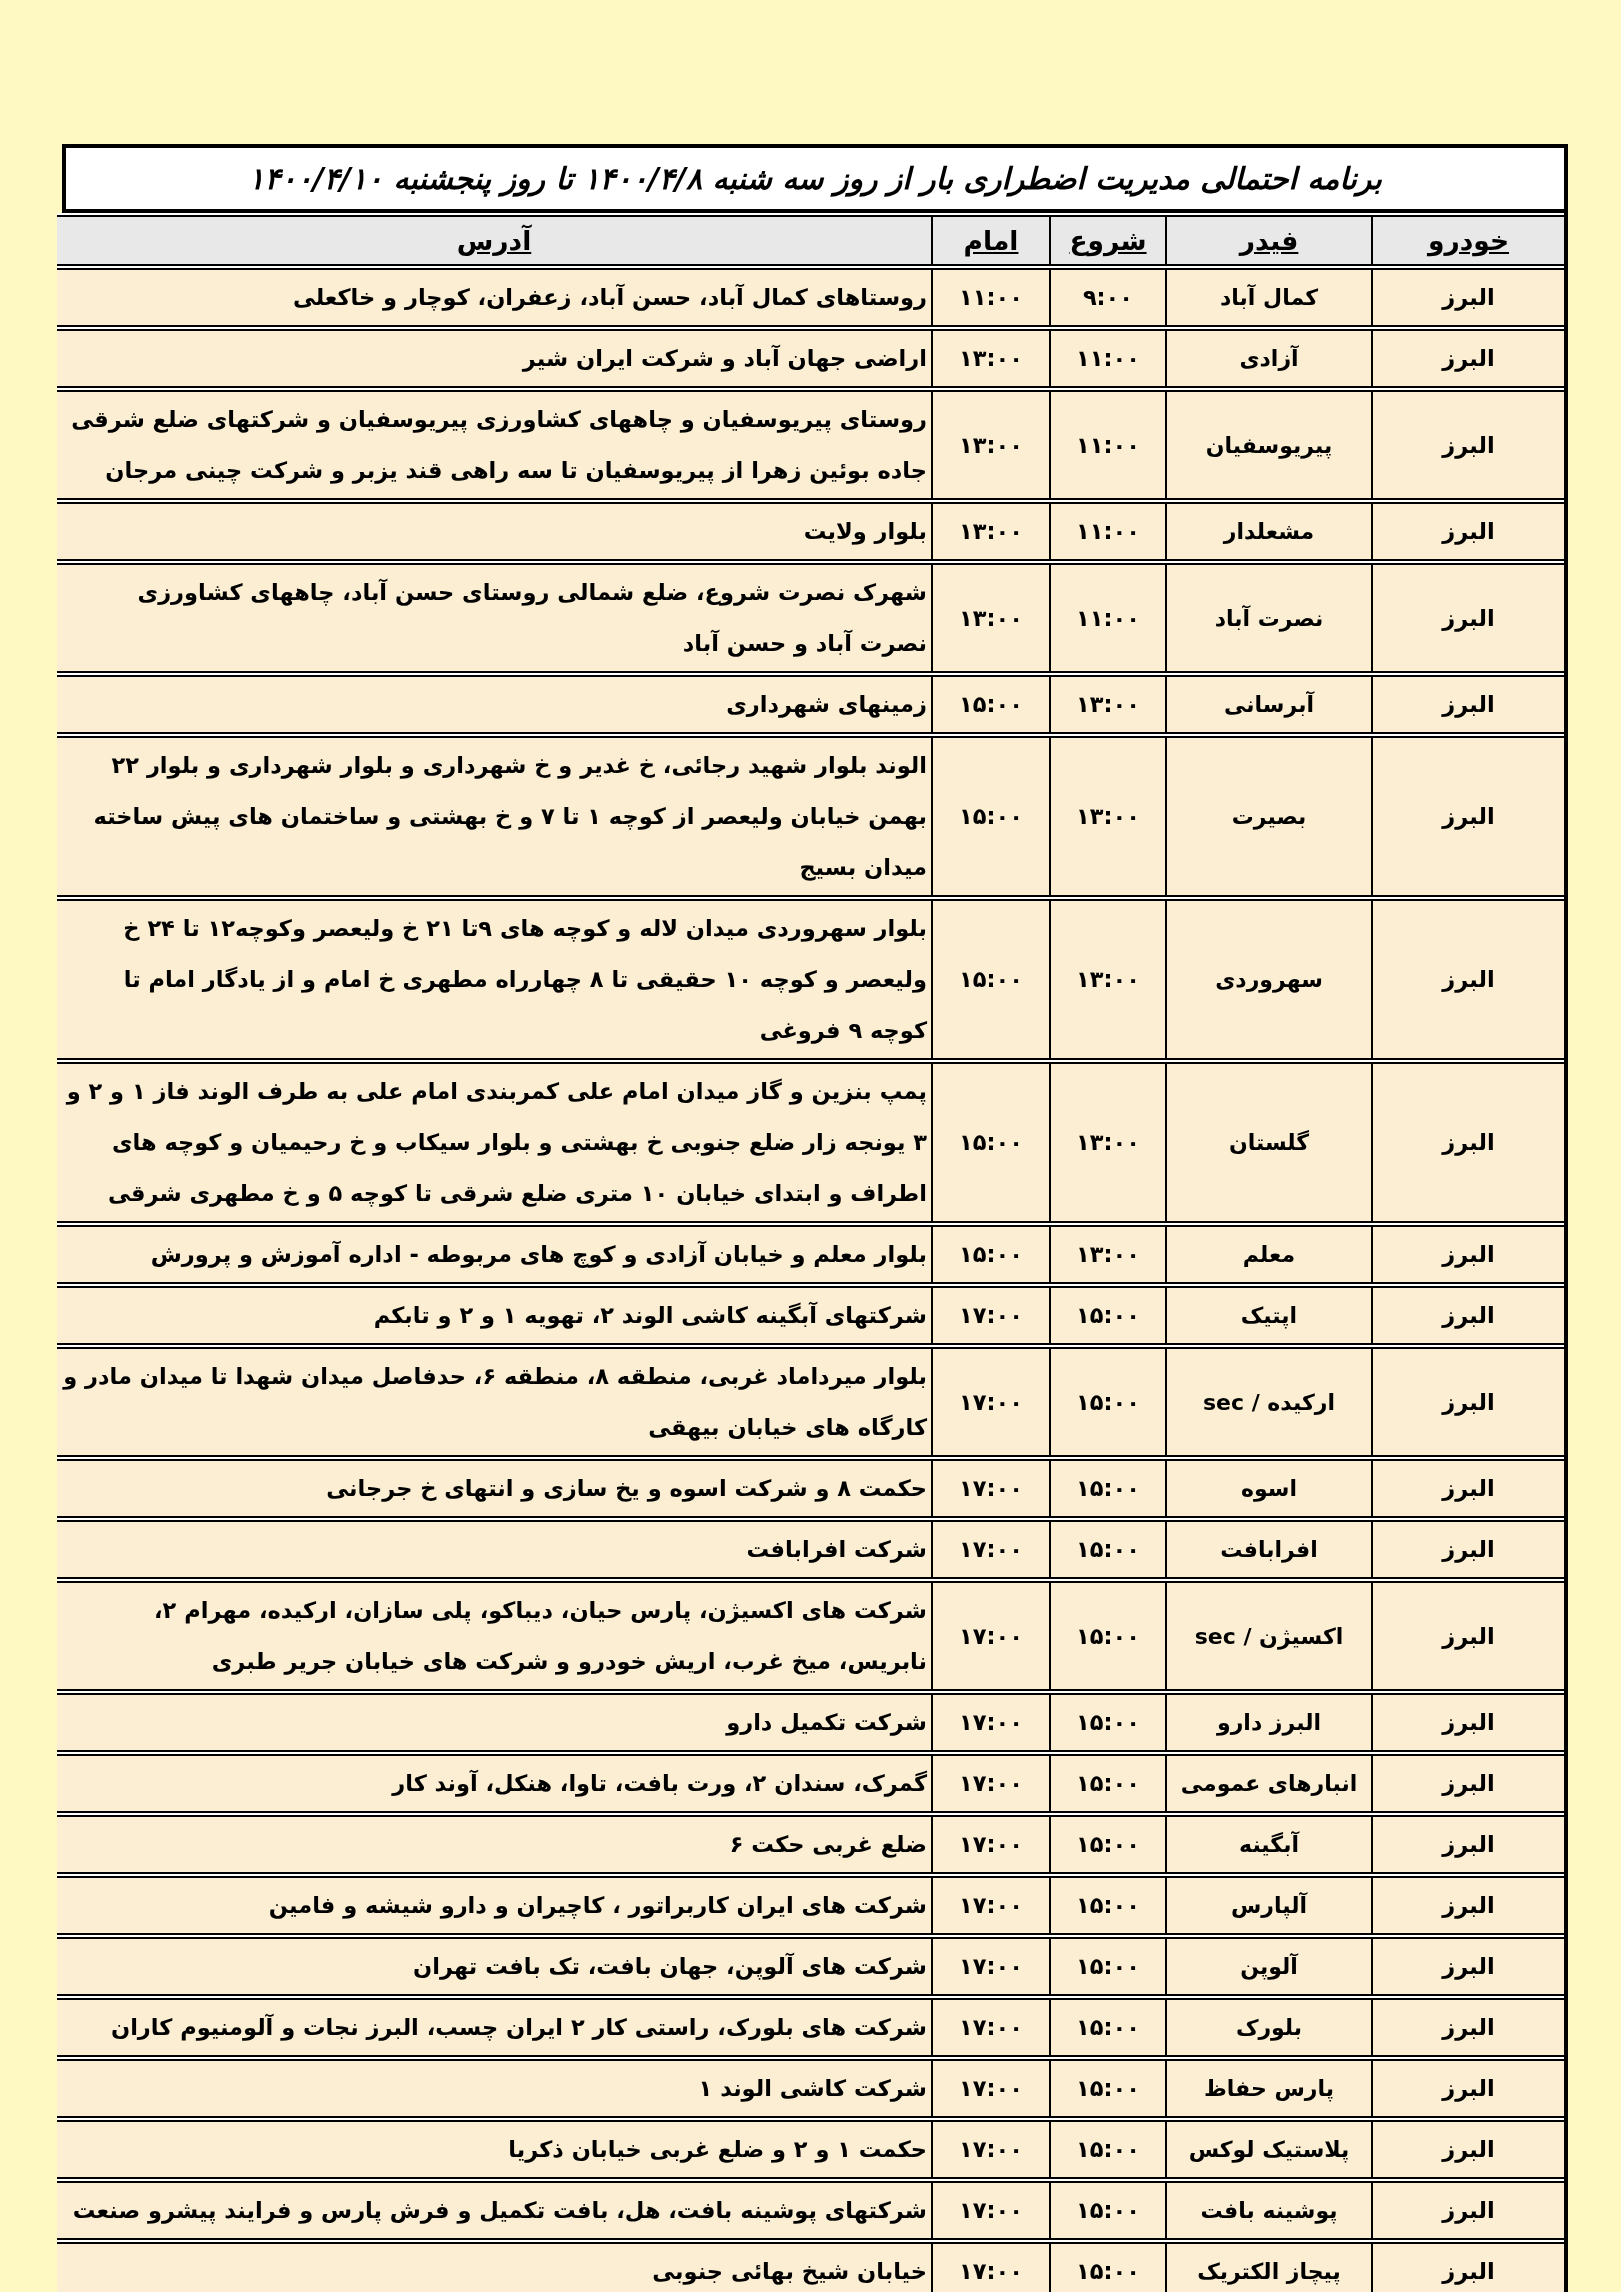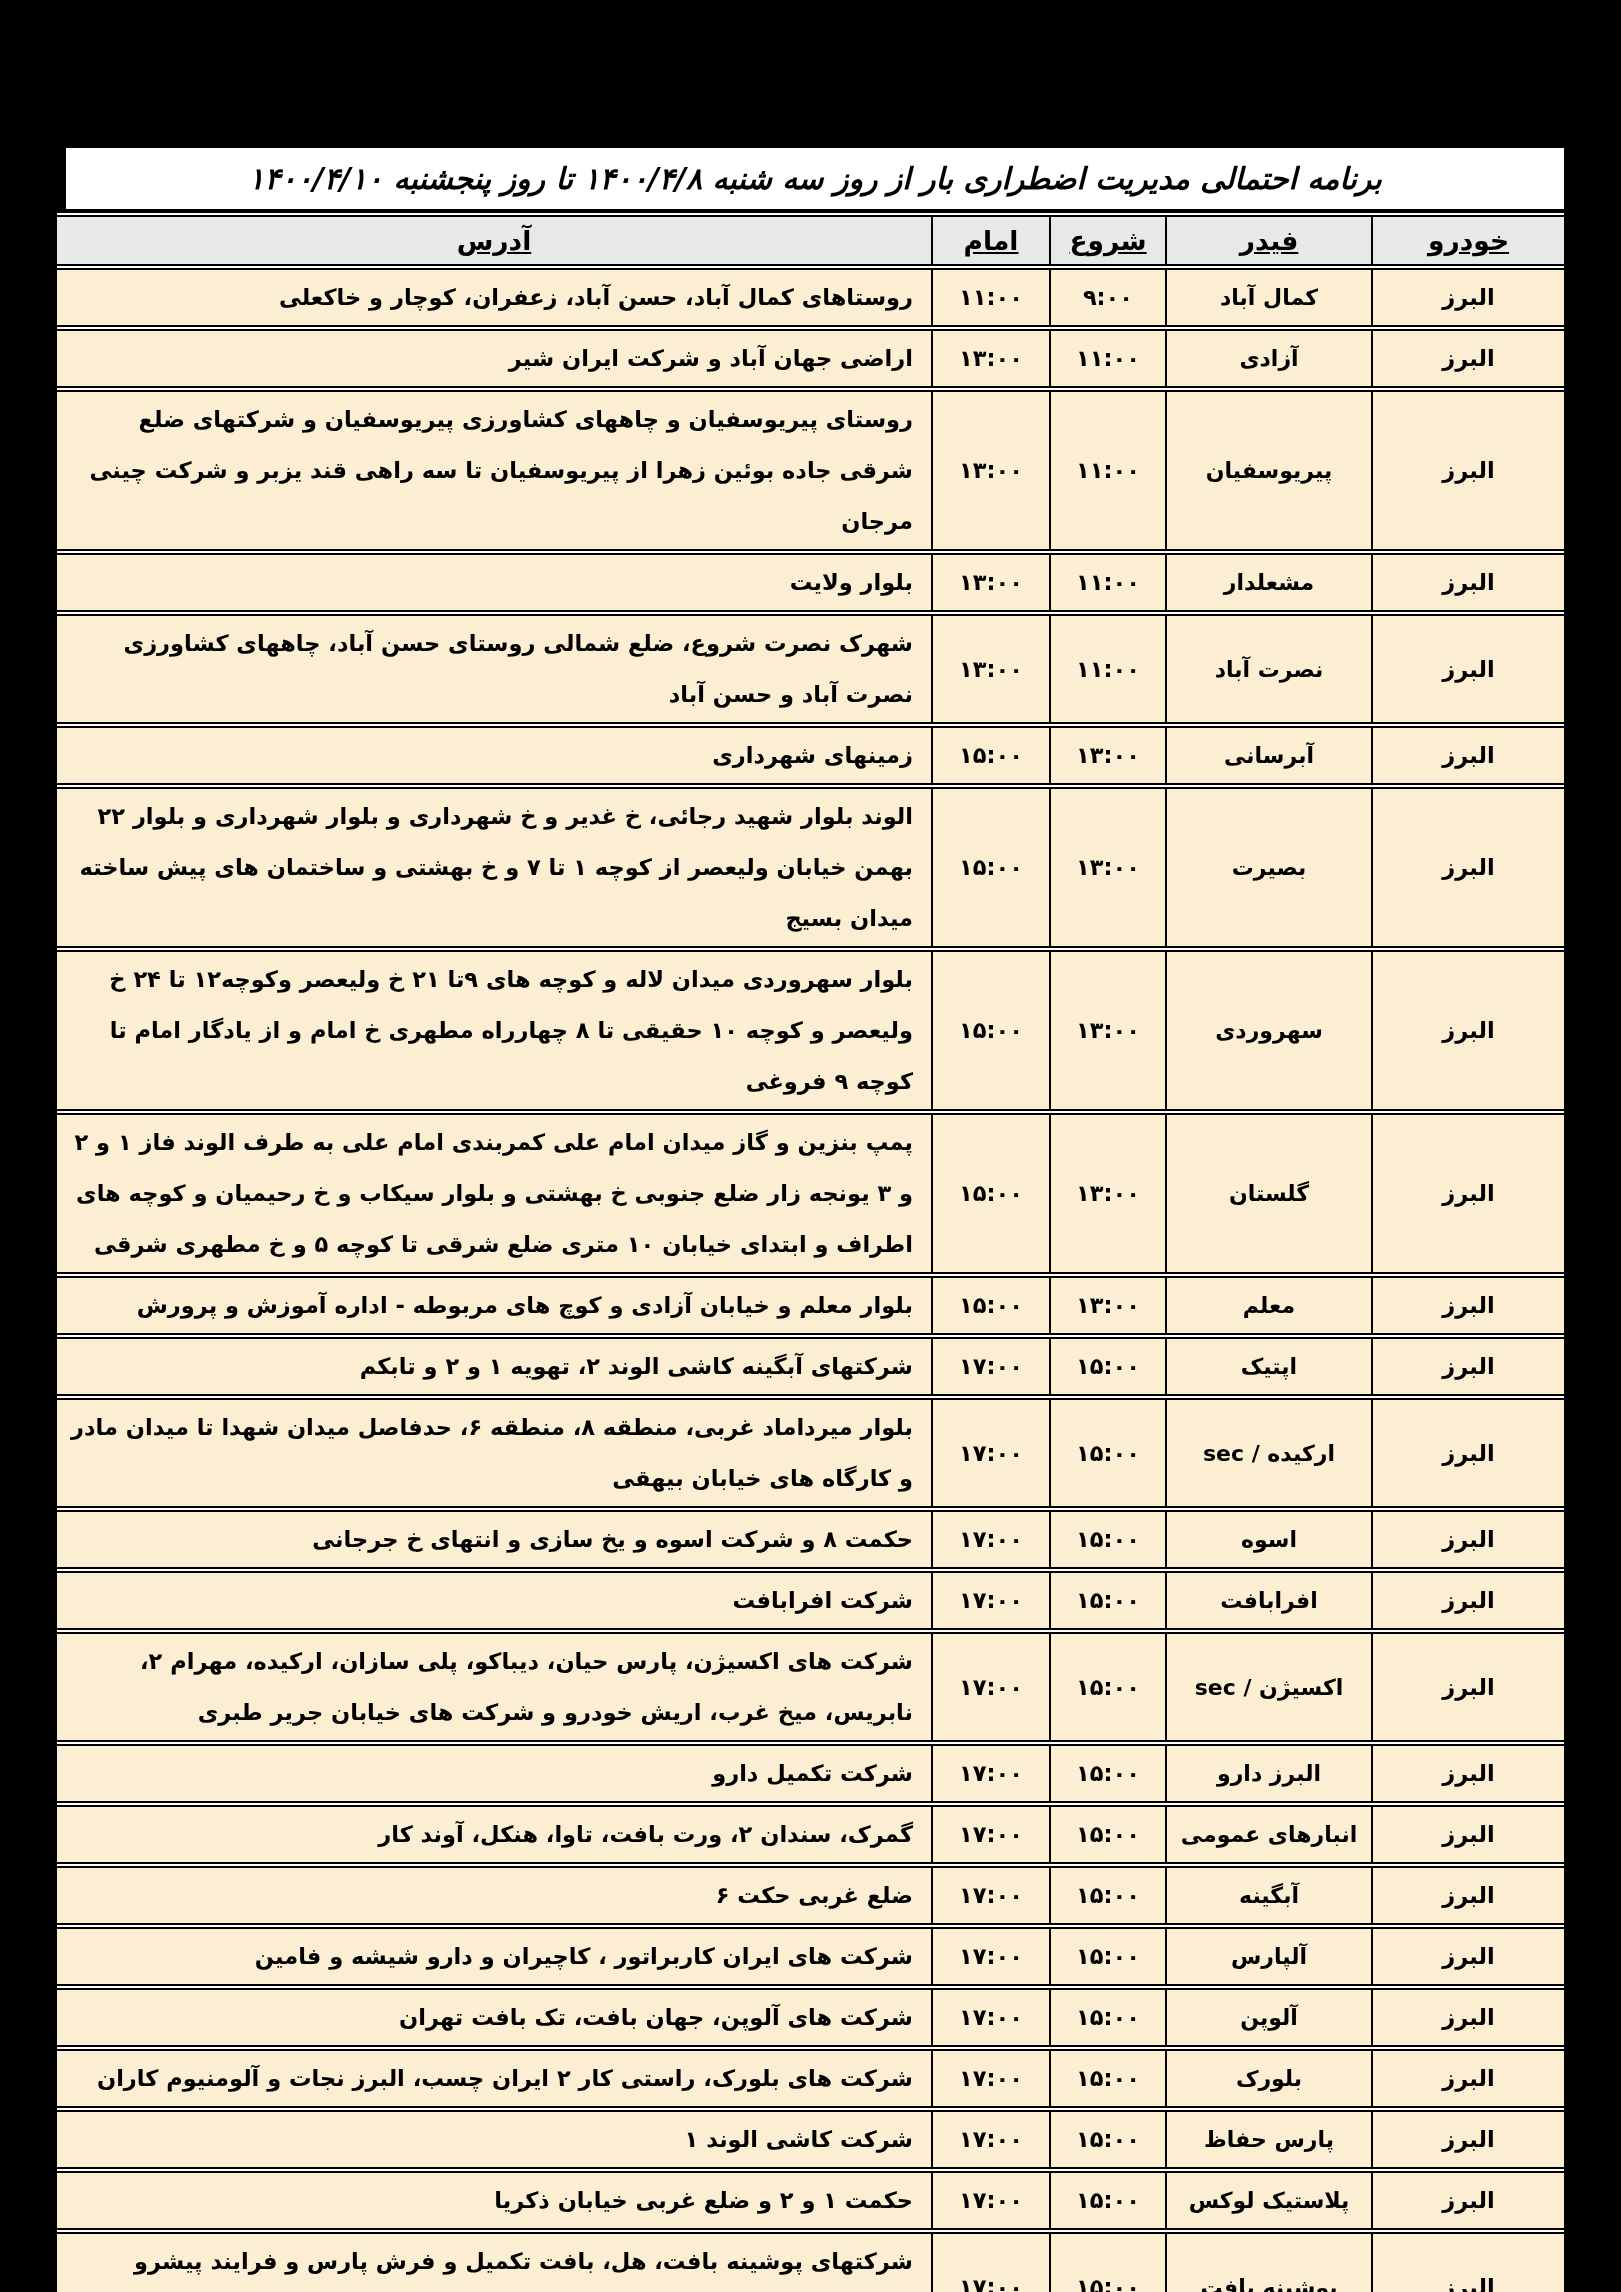--- a/index.html
+++ b/index.html
@@ -3,21 +3,21 @@
 <meta charset="utf-8">
 <style>
   html,body{
     margin:0; padding:0;
     background:#ffffff;
     font-family:"DejaVu Sans", sans-serif;
   }
   .page{
     position:relative;
     width:1621px; height:2293px;
-    background:#000000;
+    background:#fef9c3;
     overflow:hidden;
   }
   .doc{
     position:absolute;
     top:144px; right:53px;
     width:1506px;
     border:4.9px solid #000;
     background:#ffffff;
     box-sizing:border-box;
   }
@@ -60,21 +60,21 @@
   tbody td{
     background:#fbeed3;
     font-size:22.5px;
     line-height:51px;
     padding:2px 5.9px;
     text-align:center;
     vertical-align:middle;
   }
   tbody td.c-address{
     text-align:right;
-    padding-right:18px;
+    padding-right:4px;
   }
   tbody td.c-feeder{ font-size:22px; }
   tbody td.c-start, tbody td.c-end{
     font-size:22.5px;
     letter-spacing:1px;
     margin-left:31px;
   }
 </style>
 </head>
 <body>

